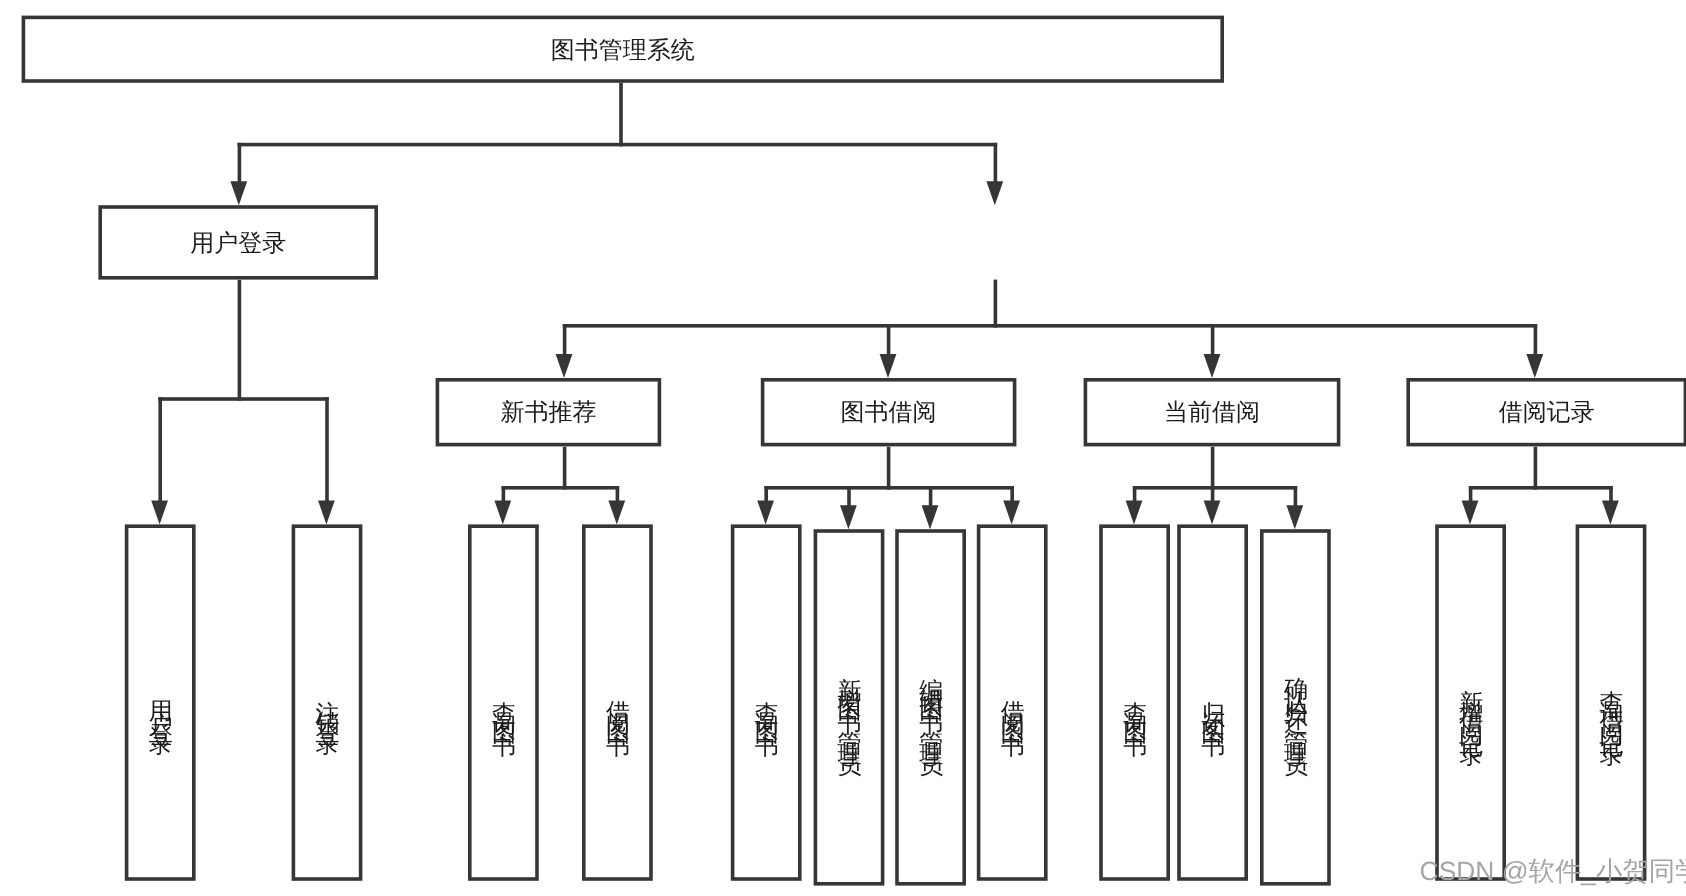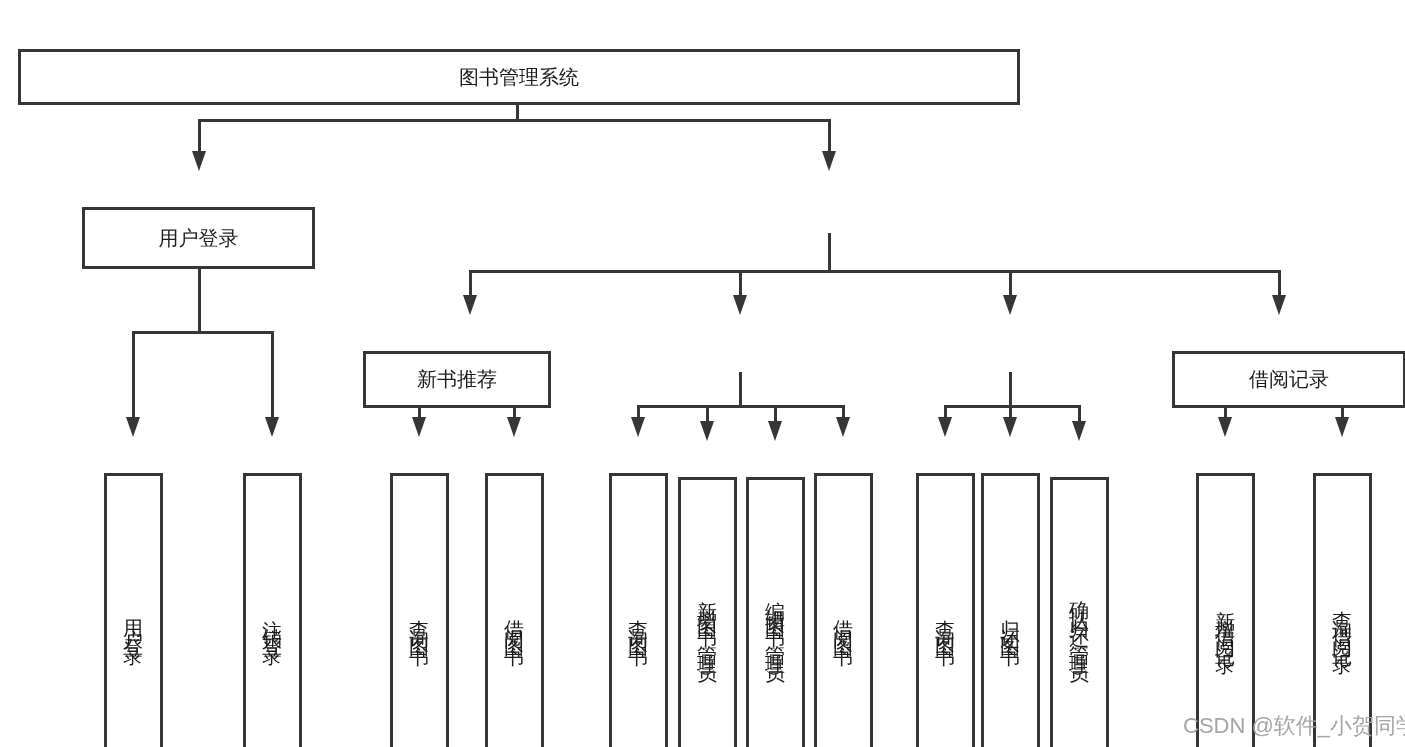--- a/index.html
+++ b/index.html
@@ -18,21 +18,20 @@
     overflow: hidden;
     font-family: "Liberation Sans", sans-serif;
   }
   .box {
     position: absolute;
     border: 3px solid var(--line);
     background: #fff;
     display: flex;
     align-items: center;
     justify-content: center;
-    margin-top: 36px;
   }
   .box .label {
     font-size: 20px;
     color: var(--text);
     white-space: nowrap;
     text-align: center;
   }
   .box.vbox .label {
     writing-mode: vertical-rl;
     text-orientation: mixed;
@@ -136,20 +135,26 @@
     <span class="label">图书管理系统</span>
   </div>
 
   <div class="box" style="left:82px;top:171px;width:233px;height:62px">
     <span class="label">用户登录</span>
   </div>
 
   <div class="box" style="left:363px;top:315px;width:188px;height:57px">
     <span class="label">新书推荐</span>
   </div>
+  <div class="box" style="left:634px;top:315px;width:213px;height:57px">
+    <span class="label">图书借阅</span>
+  </div>
+  <div class="box" style="left:903px;top:315px;width:214px;height:57px">
+    <span class="label">当前借阅</span>
+  </div>
   <div class="box" style="left:1172px;top:315px;width:234px;height:57px">
     <span class="label">借阅记录</span>
   </div>
 
   <div class="box vbox" style="left:104px;top:437px;width:59px;height:297px">
     <span class="label">用户登录</span>
   </div>
   <div class="box vbox" style="left:243px;top:437px;width:59px;height:297px">
     <span class="label">注销登录</span>
   </div>

